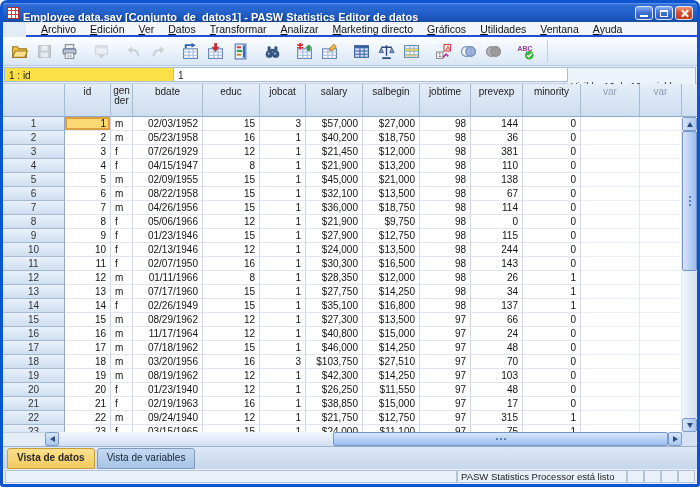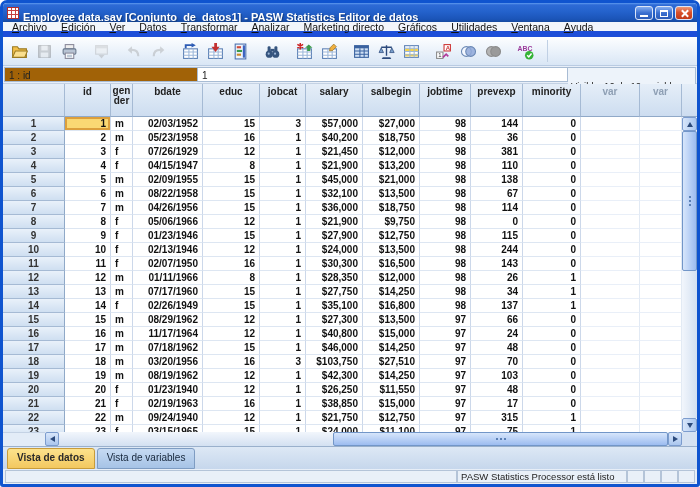--- a/index.html
+++ b/index.html
@@ -21,47 +21,47 @@
   .wbtn { width:18px; height:14px; border:1px solid #dce6f8; border-radius:3px; position:relative;
     background:linear-gradient(180deg,#86aef0 0%,#3a6fd0 50%,#2c5cb8 100%); }
   .wbtn.close { background:linear-gradient(180deg,#ee9a78 0%,#d9512b 45%,#c23a18 100%); }
   .wbtn .bar { position:absolute; left:4px; bottom:2px; width:8px; height:2px; background:#fff; }
   .wbtn .box { position:absolute; left:4px; top:3px; width:8px; height:7px; border:1px solid #fff; border-top-width:2px; }
   .wbtn .x { position:absolute; left:8px; top:2px; width:2px; height:9px; }
   .wbtn .x::before,.wbtn .x::after { content:""; position:absolute; left:0; top:0; width:2px; height:9px; background:#fff; }
   .wbtn .x::before { transform:rotate(45deg); } .wbtn .x::after { transform:rotate(-45deg); }
 
   
-  .menubar { height:15px; flex:0 0 15px; background:#f2f6fb; border-bottom:6px solid #1d4ed8;
-    display:flex; align-items:center; padding-left:2px; }
+  .menubar { height:15px; flex:0 0 15px; background:#f2f6fb; border-bottom:2px solid #1d4ed8;
+    display:flex; align-items:center; padding-left:8px;margin-left:23px; }
   .menu-item { font-size:10.5px; color:#111; padding:0 7px; line-height:14px; white-space:nowrap; }
   .menu-item u { text-decoration:underline; }
 
   
   .toolbar { height:29px; flex:0 0 29px; background:linear-gradient(180deg,#fdfeff 0%,#e9f1fa 55%,#d9e6f5 100%);
     border-bottom:1px solid #b9cbe2; display:flex; align-items:center; padding:0 4px; }
   .tb-group { display:flex; margin-right:7px; }
   .tb-btn { width:25px; height:25px; display:flex; align-items:center; justify-content:center; border-radius:2px; }
   .tb-btn.disabled { opacity:.42; filter:grayscale(.9); }
   .tb-ic svg { display:block; }
   .tb-endsep { width:1px; height:22px; background:#c0d0e4; margin-left:2px; }
 
   
   .cellref { height:18px; flex:0 0 18px; background:#e7eef8; display:flex; align-items:stretch;
     border-bottom:1px solid #c4d2e4; padding:1px; }
-  .cr-left { width:194px; background:#a16207; border:1px solid #a8bcd4; font-size:10px; color:#222;
+  .cr-left { width:170px; background:#fde047; border:1px solid #a8bcd4; font-size:10px; color:#222;
     padding:1px 4px; line-height:13px; }
   .cr-val { flex:1; background:#fff; border:1px solid #a8bcd4; border-left:none; font-size:10px; color:#222;
     padding:1px 4px; line-height:13px; }
   .cr-right { width:128px; background:#edf3fa; border:1px solid #a8bcd4; border-left:none; font-size:9.5px;
     color:#222; padding:11px 3px; line-height:13px; white-space:nowrap; }
 
   
   .tablewrap { flex:1 1 auto; display:flex; min-height:0; background:#fff; }
-  .gridarea { flex:1 1 auto; min-width:0; display:flex; flex-direction:column; overflow:hidden;font-weight:bold; }
+  .gridarea { flex:1 1 auto; min-width:0; display:flex; flex-direction:column; overflow:hidden; }
   .grow { display:grid; grid-template-columns:62px 46px 22px 70px 57px 46px 57px 57px 51px 52px 58px 59px minmax(20px,1fr); }
   .gheader { flex:0 0 33px; height:33px; }
   .hcell { background:linear-gradient(180deg,#e5eef8 0%,#cdddf0 100%); border-right:1px solid #a5bad4;
     border-bottom:1px solid #90a9c8; font-size:10px; color:#222; text-align:center; padding-top:2px;
     overflow:hidden; white-space:nowrap; }
   .hcell.wrap { white-space:normal; word-break:break-all; line-height:10px; padding-top:2px; }
   .hcell.ph { color:#8e9fb4; }
   .gbody { flex:1 1 auto; overflow:hidden; }
   .drow { height:14px; }
   .rncell { background:linear-gradient(180deg,#e9f1fa 0%,#cfdff1 100%); border-right:1px solid #90a9c8;

